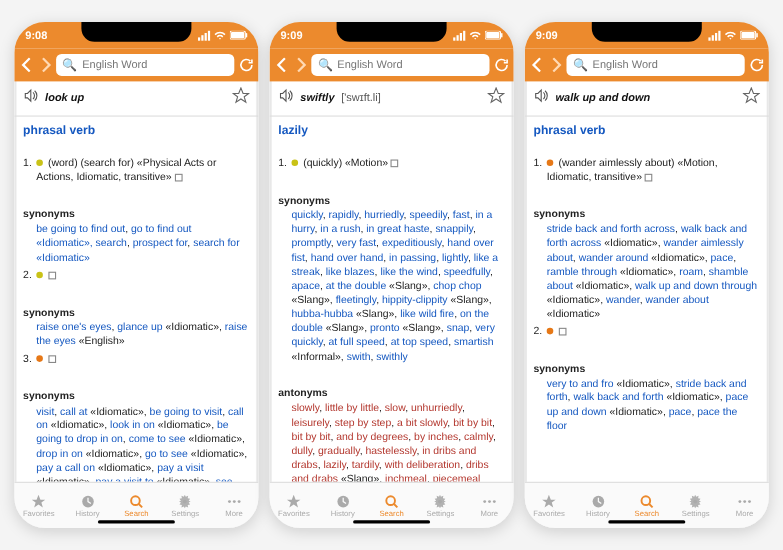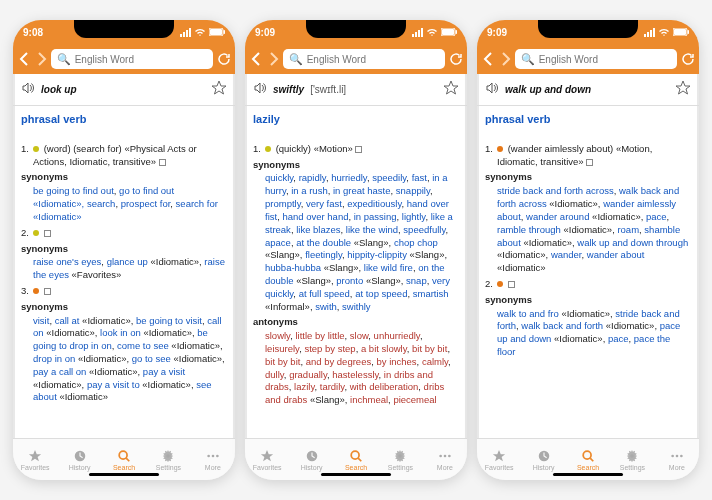--- a/index.html
+++ b/index.html
@@ -99,21 +99,21 @@
     font-size: 9.5px;
     line-height: 1.35;
     color:#222;
   }
   .pos { color:#1558c0; font-weight:600; font-size:11px; margin-bottom:16px;}
   .sense { margin:3px 0; position:relative; padding-left:12px;}
   .sense .num { position:absolute; left:0; top:0;}
   .dot { display:inline-block; width:6px; height:6px; border-radius:50%; vertical-align:middle; margin-right:2px;}
   .yel { background:#c9c217;}
   .ora { background:#e67817;}
-  .subhead { font-weight:600; margin:3px 0 1px 0;}
+  .subhead { font-weight:600; margin:21px 0 1px 0;}
   .syn-block { margin-left:12px; color:#1558c0; }
   .ant-block { margin-left:12px; color:#b3372e; }
   .plain { color:#222; }
   .tag { color:#222; }
   .checkbox { display:inline-block; width:7px; height:7px; border:1px solid #888; vertical-align:middle;}
   .tab-bar {
     height: 42px;
     border-top: 1px solid #ddd;
     display: flex;
     background: #fafafa;
@@ -181,21 +181,21 @@
           <path d="M8 1 L10 6 L15 6 L11 9 L12.5 14 L8 11 L3.5 14 L5 9 L1 6 L6 6 Z" stroke="#666" stroke-width="1" fill="none"></path>
         </svg></span>
   </div>
   <div class="content">
       <div class="pos">phrasal verb</div>
       <div class="sense"><span class="num">1.</span><span class="dot yel"></span> <span class="plain">(word) (search for) «Physical Acts or Actions, Idiomatic, transitive»</span> <span class="checkbox"></span></div>
       <div class="subhead">synonyms</div>
       <div class="syn-block"><span>be going to find out</span><span class="tag">, </span><span>go to find out</span><span class="tag"></span><span> «Idiomatic», </span><span class="tag"></span><span>search</span><span class="tag">, </span><span>prospect for</span><span class="tag">, </span><span>search for</span><span class="tag"></span><span> «Idiomatic»</span><span class="tag"></span></div>
       <div class="sense"><span class="num">2.</span><span class="dot yel"></span>  <span class="checkbox"></span></div>
       <div class="subhead">synonyms</div>
-      <div class="syn-block"><span>raise one's eyes</span><span class="tag">, </span><span>glance up</span><span class="tag"> «Idiomatic», </span><span>raise the eyes</span><span class="tag"> «Favorites»</span></div>
+      <div class="syn-block"><span>raise one's eyes</span><span class="tag">, </span><span>glance up</span><span class="tag"> «Idiomatic», </span><span>raise the eyes</span><span class="tag"> «English»</span></div>
       <div class="sense"><span class="num">3.</span><span class="dot ora"></span>  <span class="checkbox"></span></div>
       <div class="subhead">synonyms</div>
       <div class="syn-block"><span>visit</span><span class="tag">, </span><span>call at</span><span class="tag"> «Idiomatic», </span><span>be going to visit</span><span class="tag">, </span><span>call on</span><span class="tag"> «Idiomatic», </span><span>look in on</span><span class="tag"> «Idiomatic», </span><span>be going to drop in on</span><span class="tag">, </span><span>come to see</span><span class="tag"> «Idiomatic», </span><span>drop in on</span><span class="tag"> «Idiomatic», </span><span>go to see</span><span class="tag"> «Idiomatic», </span><span>pay a call on</span><span class="tag"> «Idiomatic», </span><span>pay a visit</span><span class="tag"> «Idiomatic», </span><span>pay a visit to</span><span class="tag"> «Idiomatic», </span><span>see about</span><span class="tag"> «Idiomatic»</span></div>
     </div>
   <div class="tab-bar">
       <div class="tab">
         <svg viewBox="0 0 16 16">
           <path d="M8 1 L10 6 L15 6 L11 9 L12.5 14 L8 11 L3.5 14 L5 9 L1 6 L6 6 Z" fill="currentColor"></path>
         </svg>
         <span>Favorites</span>
@@ -385,21 +385,21 @@
           <path d="M8 1 L10 6 L15 6 L11 9 L12.5 14 L8 11 L3.5 14 L5 9 L1 6 L6 6 Z" stroke="#666" stroke-width="1" fill="none"></path>
         </svg></span>
   </div>
   <div class="content">
       <div class="pos">phrasal verb</div>
       <div class="sense"><span class="num">1.</span><span class="dot ora"></span> <span class="plain">(wander aimlessly about) «Motion, Idiomatic, transitive»</span> <span class="checkbox"></span></div>
       <div class="subhead">synonyms</div>
       <div class="syn-block"><span>stride back and forth across</span><span class="tag">, </span><span>walk back and forth across</span><span class="tag"> «Idiomatic», </span><span>wander aimlessly about</span><span class="tag">, </span><span>wander around</span><span class="tag"> «Idiomatic», </span><span>pace</span><span class="tag">, </span><span>ramble through</span><span class="tag"> «Idiomatic», </span><span>roam</span><span class="tag">, </span><span>shamble about</span><span class="tag"> «Idiomatic», </span><span>walk up and down through</span><span class="tag"> «Idiomatic», </span><span>wander</span><span class="tag">, </span><span>wander about</span><span class="tag"> «Idiomatic»</span></div>
       <div class="sense"><span class="num">2.</span><span class="dot ora"></span>  <span class="checkbox"></span></div>
       <div class="subhead">synonyms</div>
-      <div class="syn-block"><span>walk to and fro</span><span class="tag"> «Idiomatic», </span><span>stride back and forth</span><span class="tag">, </span><span>walk back and forth</span><span class="tag"> «Idiomatic», </span><span>pace up and down</span><span class="tag"> «Idiomatic», </span><span>pace</span><span class="tag">, </span><span>pace the floor</span><span class="tag"></span></div>
+      <div class="syn-block"><span>very to and fro</span><span class="tag"> «Idiomatic», </span><span>stride back and forth</span><span class="tag">, </span><span>walk back and forth</span><span class="tag"> «Idiomatic», </span><span>pace up and down</span><span class="tag"> «Idiomatic», </span><span>pace</span><span class="tag">, </span><span>pace the floor</span><span class="tag"></span></div>
     </div>
   <div class="tab-bar">
       <div class="tab">
         <svg viewBox="0 0 16 16">
           <path d="M8 1 L10 6 L15 6 L11 9 L12.5 14 L8 11 L3.5 14 L5 9 L1 6 L6 6 Z" fill="currentColor"></path>
         </svg>
         <span>Favorites</span>
       </div>
       <div class="tab">
         <svg viewBox="0 0 16 16">

